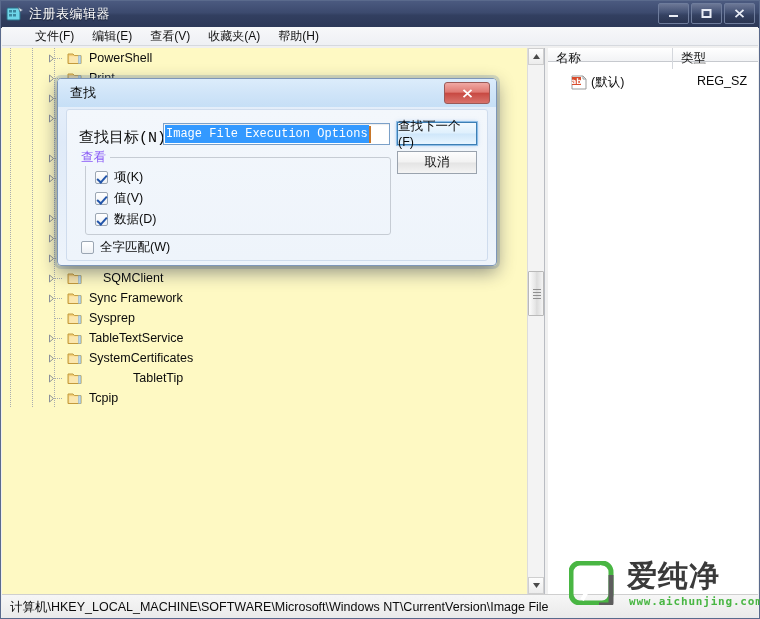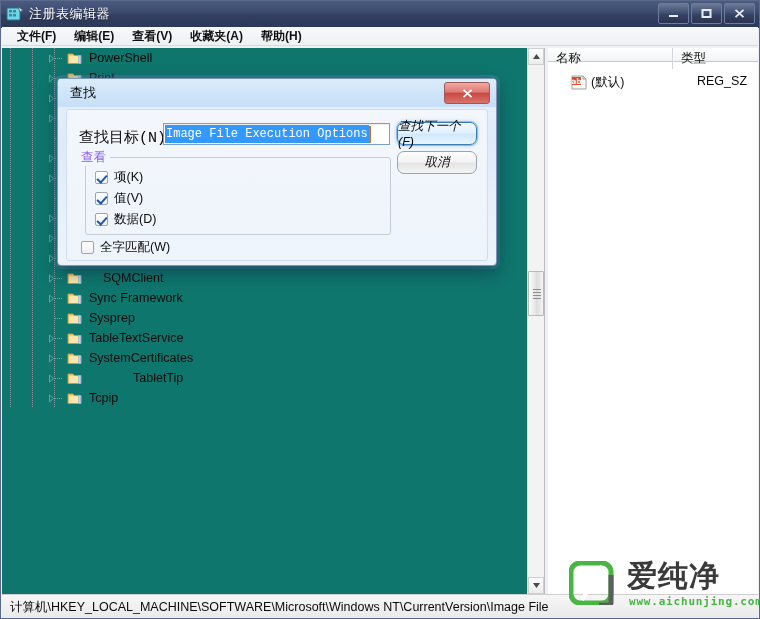--- a/index.html
+++ b/index.html
@@ -50,34 +50,34 @@
     color:#e9edf6;font-size:11px;font-weight:bold;
     text-shadow:0 1px 1px rgba(0,0,0,.6);
   }
   .wbtn svg{display:block;}
 
   
   .menubar{
     position:absolute;left:1px;top:26px;width:756px;height:19px;
     background:linear-gradient(180deg,#f7f8fa 0%,#eef0f4 100%);
     border-bottom:1px solid #d6d9de;
-    display:flex;align-items:center;padding-left:6px;box-sizing:border-box;font-weight:bold;
+    display:flex;align-items:center;padding-left:24px;box-sizing:border-box;
   }
   .menuitem{
     padding:2px 9px;color:#101010;font-size:12px;white-space:nowrap;
   }
 
   
   .content{
     position:absolute;left:1px;top:47px;width:756px;height:546px;
     background:#ffffff;
   }
   .pane-left{
     position:absolute;left:0;top:0;width:543px;height:546px;
-    background:#0f766e;overflow:hidden;
+    background:#fef9c3;overflow:hidden;
     border-right:1px solid #b9bcc2;
     box-sizing:border-box;
   }
   .splitter{
     position:absolute;left:543px;top:0;width:3px;height:546px;
     background:#f0f0f0;
   }
   .pane-right{
     position:absolute;left:546px;top:0;width:210px;height:546px;
     background:#ffffff;overflow:hidden;
@@ -237,24 +237,24 @@
     position:absolute;left:1px;top:1px;height:18px;line-height:18px;
     background:#3399ff;color:#ffffff;
     font-family:"Liberation Mono","DejaVu Sans Mono",monospace;
     font-size:12px;padding:0 1px;white-space:nowrap;
   }
   .caret{
     position:absolute;width:2px;height:17px;background:#c8772a;top:2px;
   }
   .btn{
     position:absolute;height:23px;
-    border:1px solid #9aa3ae;border-radius:7px;
+    border:1px solid #9aa3ae;border-radius:0;
     background:linear-gradient(180deg,#fdfdfd 0%,#f2f2f2 48%,#e4e4e4 52%,#f4f4f4 100%);
     display:flex;align-items:center;justify-content:center;
-    font-size:12.5px;color:#0a0a0a;box-sizing:border-box;font-style:italic;
+    font-size:12.5px;color:#0a0a0a;box-sizing:border-box;
   }
   .btn-find{
     left:330px;top:12px;width:80px;
     border:1px solid #3d7fb5;
     background:linear-gradient(180deg,#f2f9ff 0%,#dff0fd 48%,#cfe7fa 52%,#e8f5ff 100%);
     box-shadow:0 0 0 1px rgba(90,160,220,.55), 0 0 4px rgba(80,150,220,.55);
   }
   .btn-cancel{left:330px;top:41px;width:80px;}
   .group{
     position:absolute;left:18px;top:47px;width:306px;height:78px;

